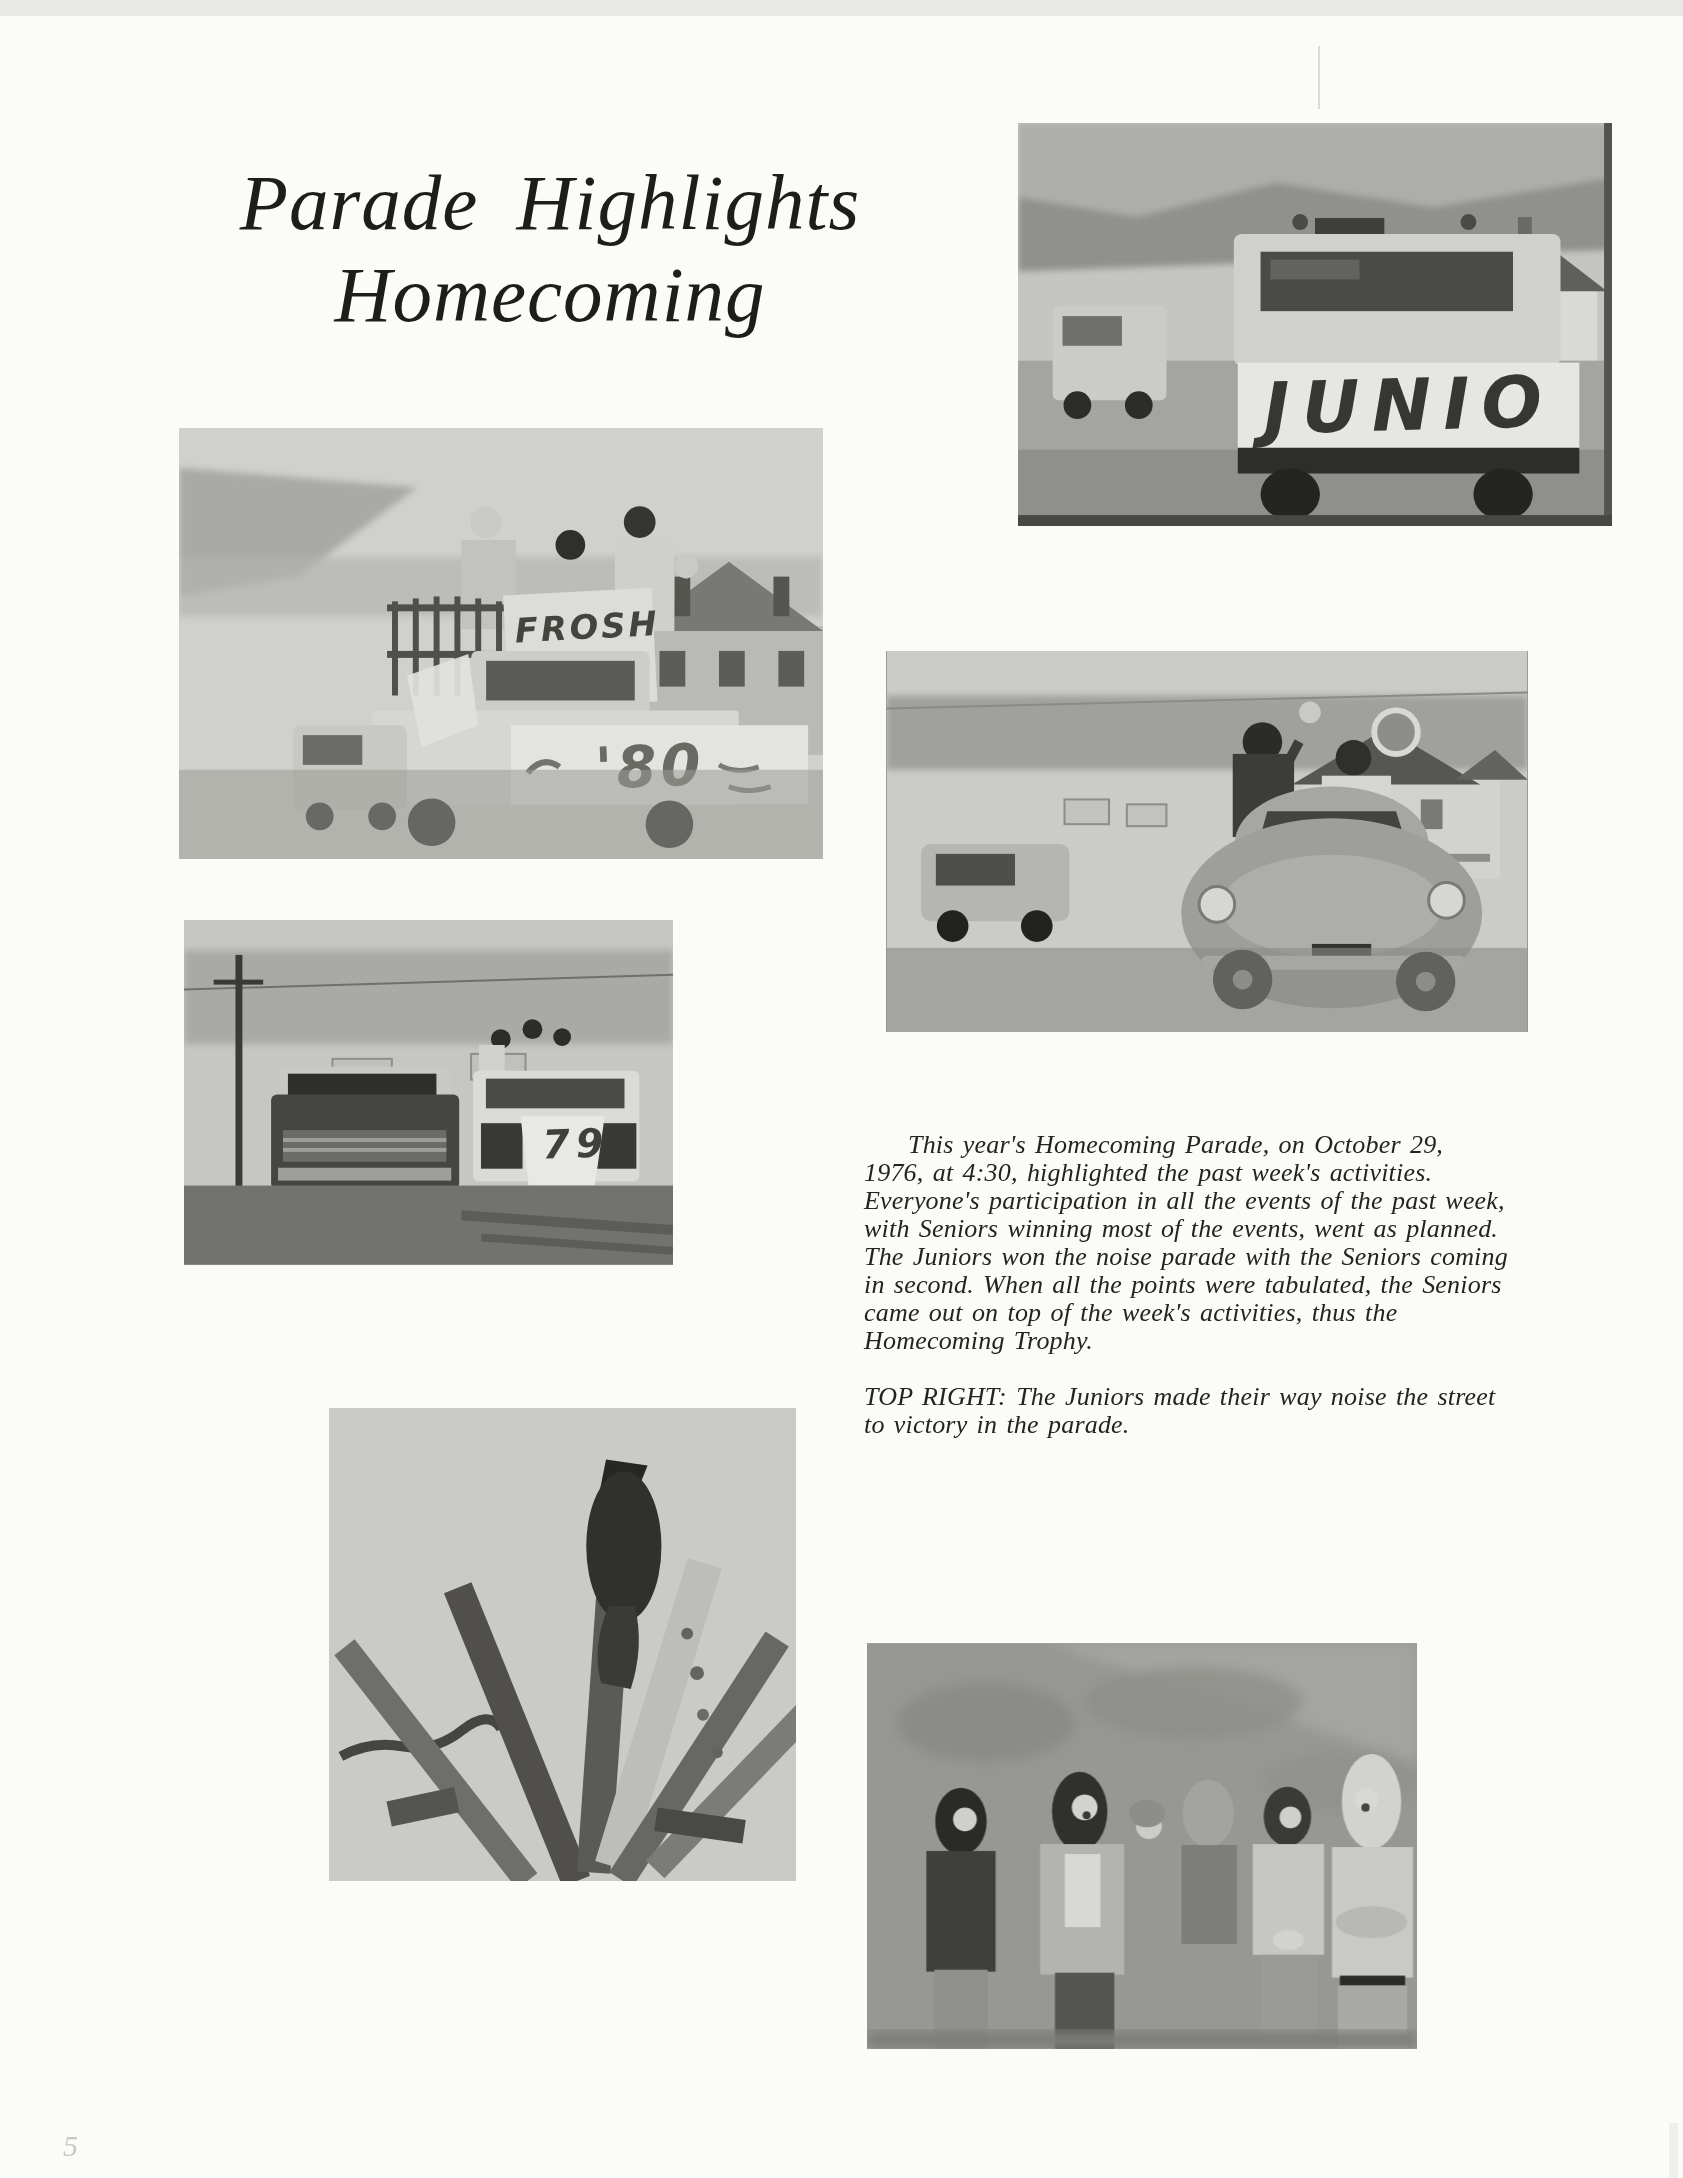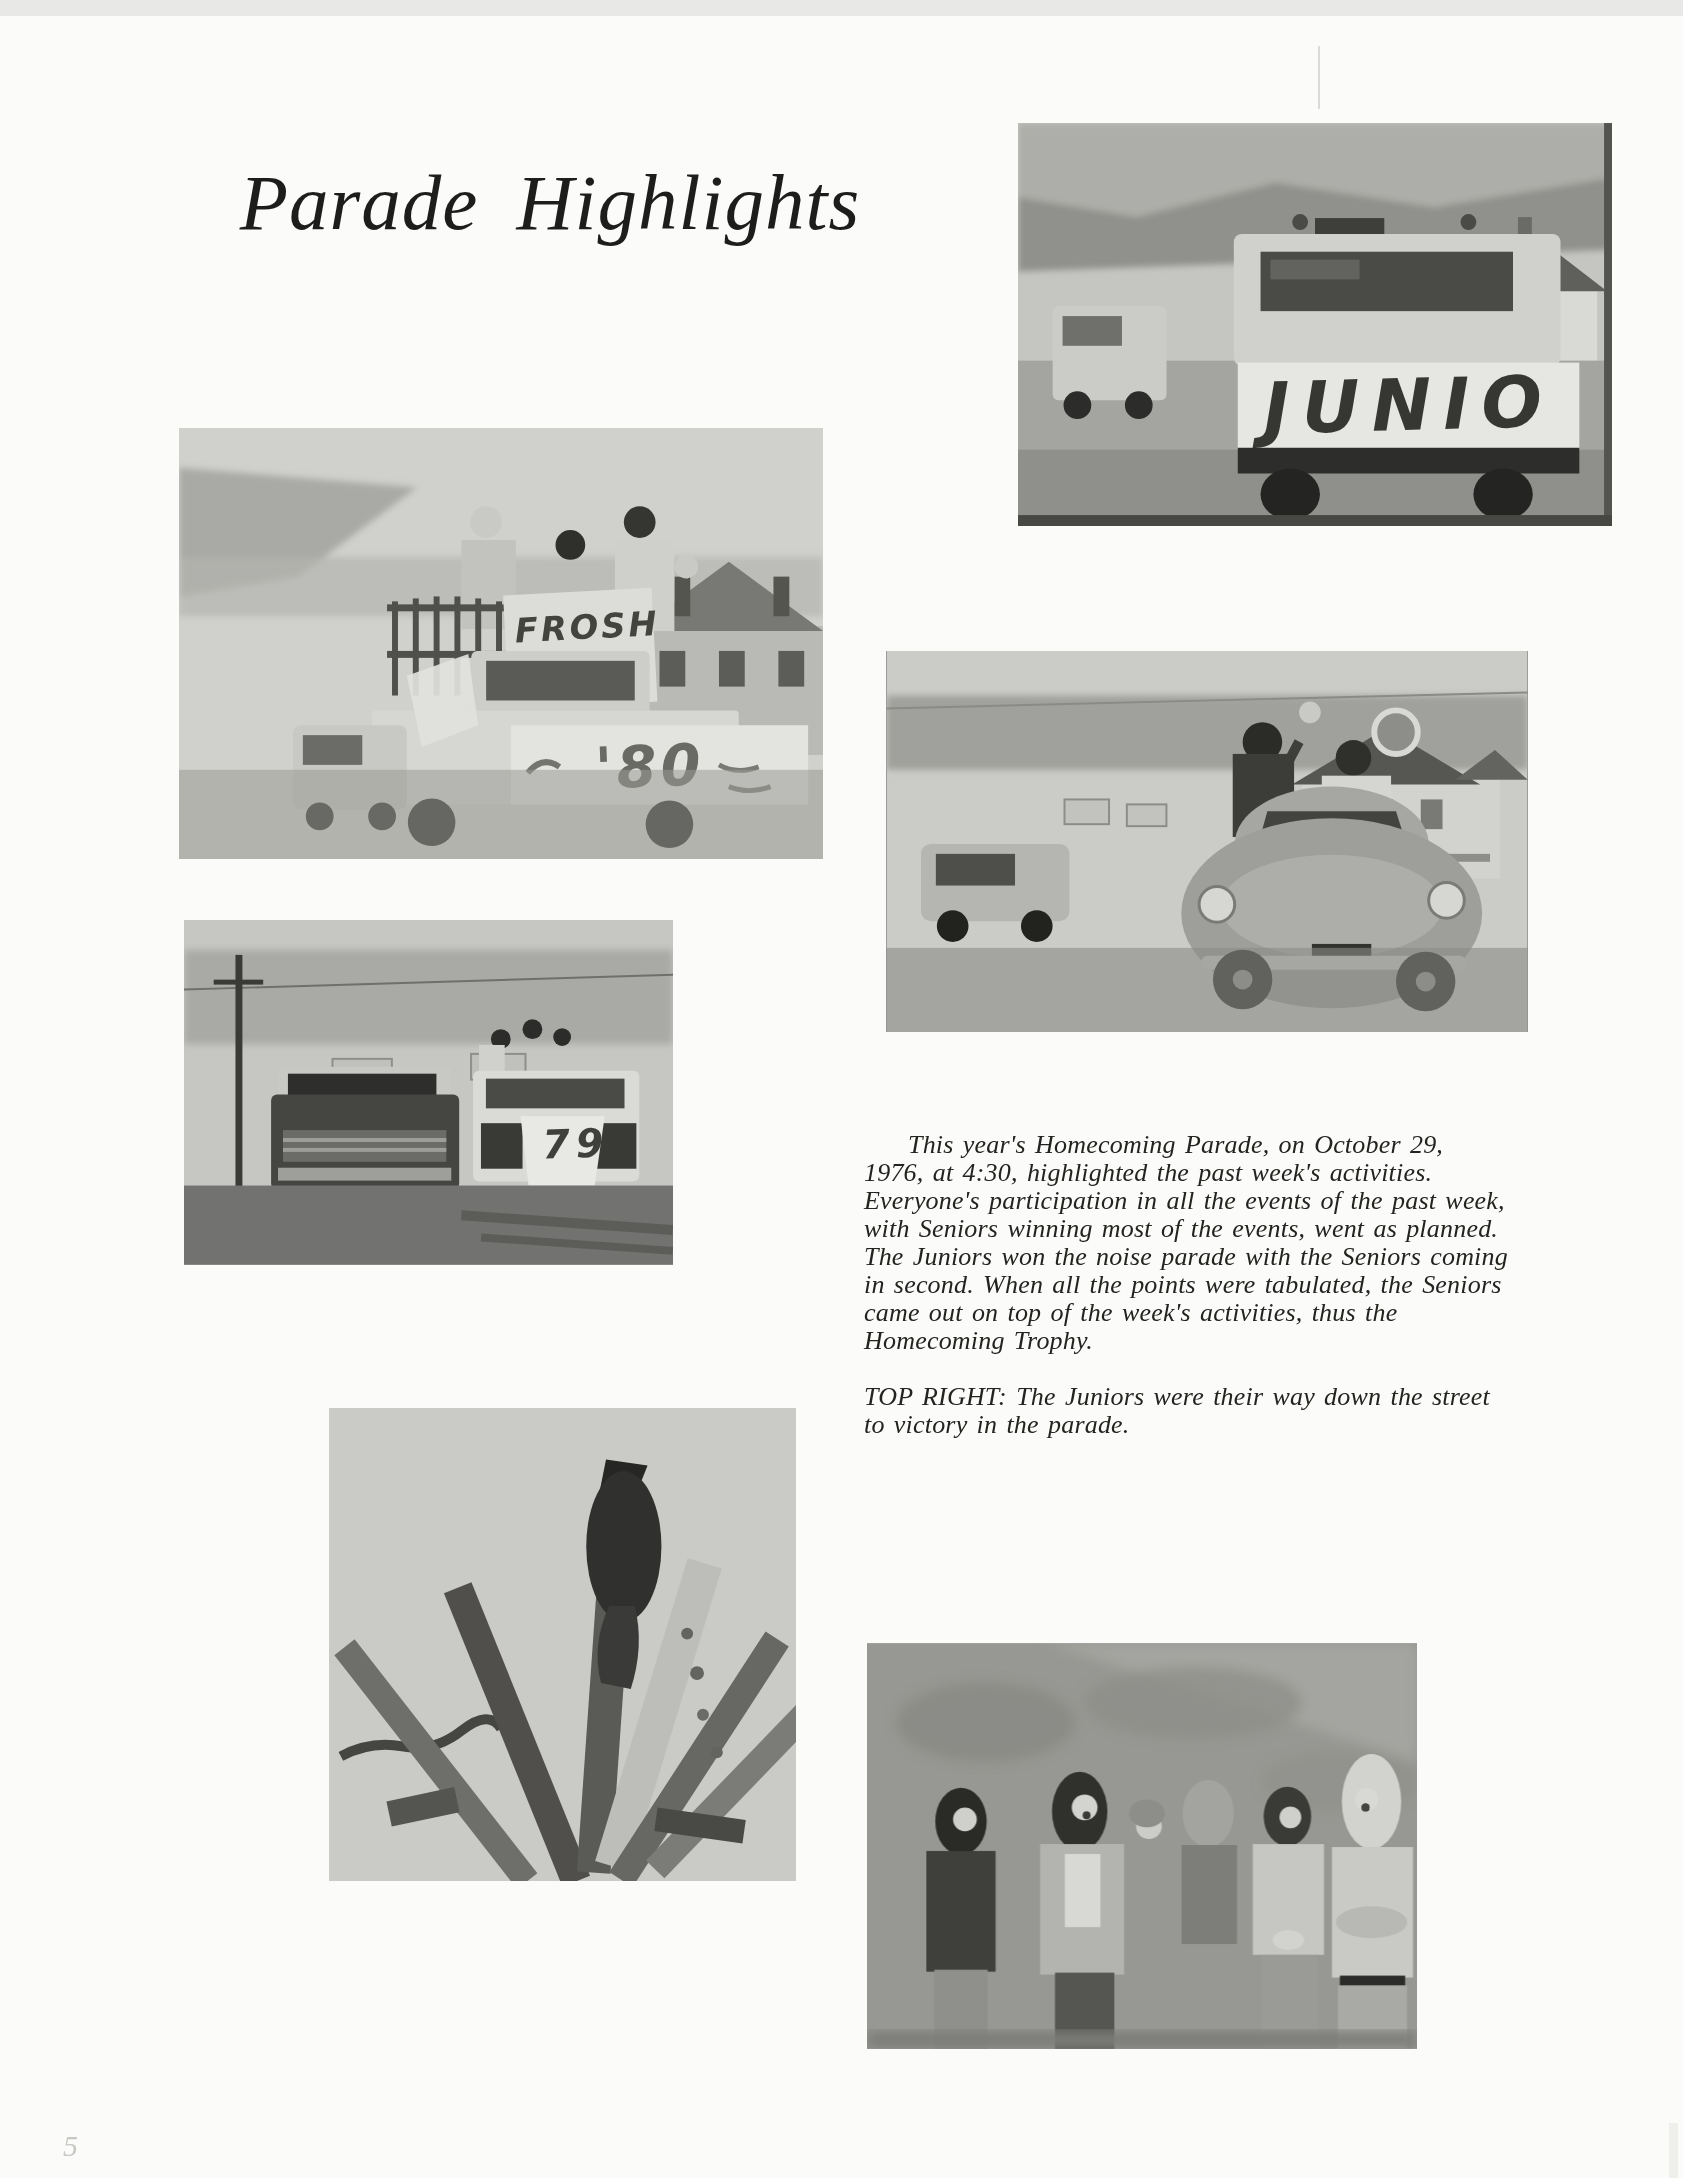--- a/index.html
+++ b/index.html
@@ -38,20 +38,21 @@
   .line-bottom{left:733px;top:2169px;width:950px;height:2px;background:#ededea;}
   .corner-mark{left:63px;top:2113px;font-size:30px;color:#c8c8c4;font-family:"Liberation Serif",serif;}
 </style>
 </head>
 <body>
 
 <div class="page">
 
   <header class="title">
     <div>Parade Highlights</div>
+    <div>Homecoming</div>
   </header>
 
   <figure class="photo photo-a" title="Tow truck rolling down a wet street past houses, a hand-painted JUNIO banner draped across its front">
     <svg viewBox="0 0 600 407">
       <defs>
           <filter id="fa">
             <feGaussianBlur stdDeviation="3"></feGaussianBlur>
           </filter>
         </defs>
       <rect x="0" y="0" width="600" height="407" fill="#c5c5c2"></rect>
@@ -348,21 +349,21 @@
         <ellipse cx="510" cy="282" rx="36" ry="16" fill="#b8b8b4"></ellipse>
         <rect x="478" y="336" width="66" height="10" fill="#2b2b29"></rect>
         <rect x="476" y="346" width="70" height="64" fill="#a9a9a5"></rect>
       </g>
       <rect x="0" y="392" width="556" height="18" fill="#7d7d79" filter="url(#ff)"></rect>
     </svg>
   </figure>
 
   <section class="article">
     <p class="para">This year's Homecoming Parade, on October 29, 1976, at 4:30, highlighted the past week's activities. Everyone's participation in all the events of the past week, with Seniors winning most of the events, went as planned. The Juniors won the noise parade with the Seniors coming in second. When all the points were tabulated, the Seniors came out on top of the week's activities, thus the Homecoming Trophy.</p>
-    <p class="caption">TOP RIGHT: The Juniors were their way down the street to victory in the parade.</p>
+    <p class="caption">TOP RIGHT: The Juniors made their way noise the street to victory in the parade.</p>
   </section>
 
   <div class="artifact line-top-right"></div>
   <div class="artifact band-bottom-right"></div>
   <div class="artifact line-bottom"></div>
   <div class="artifact corner-mark">5</div>
 
 </div>
 
 

